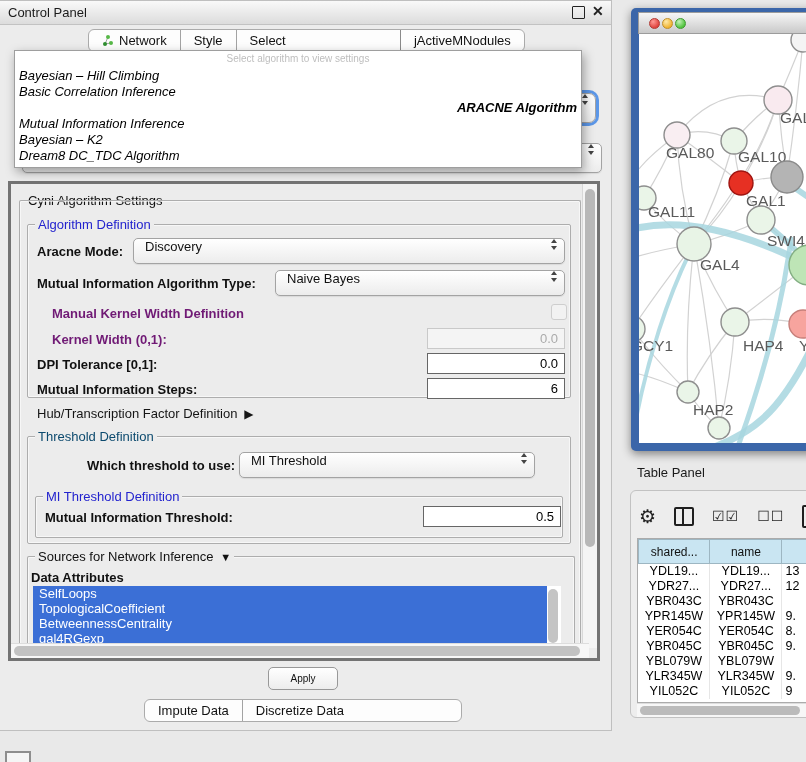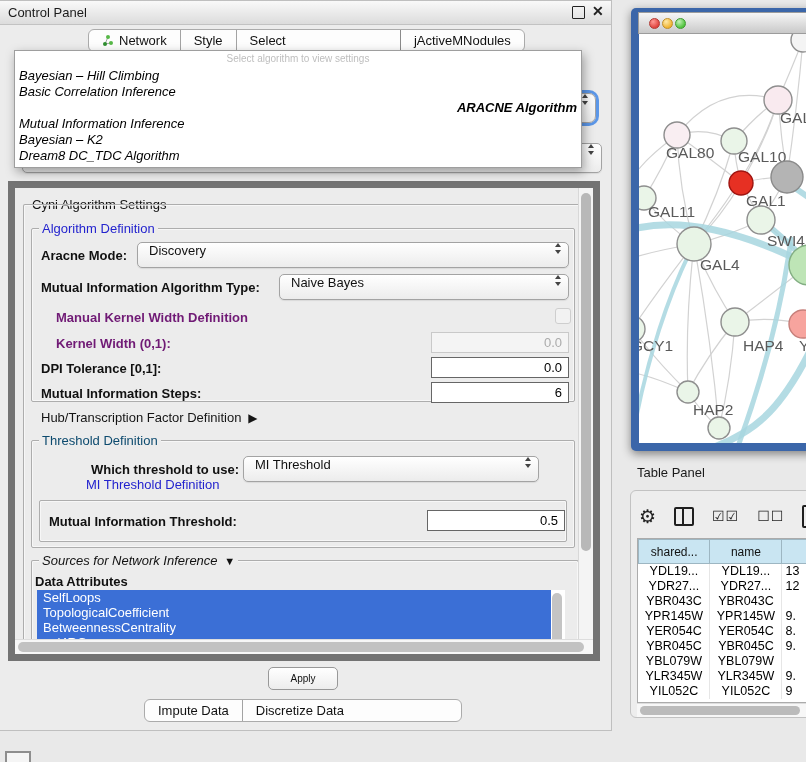--- a/index.html
+++ b/index.html
@@ -51,21 +51,21 @@
   .tf.disabled{background:#F4F4F4;border-color:#C9C9C9;color:#ABABAB;}
   .lbl{font-size:13px;font-weight:bold;color:#111;white-space:nowrap;}
   .lbl.disabled{color:#701a75;margin-left:15px;}
 
   
   .group{border:1px solid #ADADAD;border-radius:2px;box-shadow:inset 0 0 0 1px rgba(255,255,255,.6);}
   .gtitle{position:absolute;font-size:13px;background:#ECECEC;padding:0 3px;white-space:nowrap;}
   .blue{color:#2323CE;} .green{color:#0c4a6e;}
 
   
-  #settings-pane{left:8px;top:180px;width:592px;height:480px;border:7px solid #737373;
+  #settings-pane{left:8px;top:180px;width:592px;height:480px;border:3px solid #737373;
     background:#ECECEC;box-sizing:border-box;}
   .vtrack{background:#F4F4F4;border-left:1px solid #D8D8D8;}
   .thumb{background:#B8B8B8;border-radius:7px;}
   .htrack{background:#F7F7F7;border-top:1px solid #DDD;}
 
   
   .attr-item{height:15px;line-height:15px;font-size:13px;color:#FFF;background:#3B6FD6;
     padding-left:6px;}
 
   .btn{background:linear-gradient(#FFFFFF,#EDEDED);border:1px solid #989898;
@@ -215,27 +215,27 @@
       <div class="abs combo" style="left:228px;top:268px;width:296px;height:26px;">
         <span>MI Threshold</span>
         <span class="spacer"></span>
           <span class="arrows">
             <i class="up"></i>
             <i class="dn"></i>
           </span>
       </div>
 
       <div class="abs group" style="left:24px;top:312px;width:526px;height:40px;"></div>
-      <span class="gtitle blue" style="left:32px;top:289px;margin-left:36px;">MI Threshold Definition</span>
+      <span class="gtitle blue" style="left:32px;top:305px;">MI Threshold Definition</span>
 
       <span class="abs lbl" style="left:34px;top:326px;">Mutual Information Threshold:</span>
       <input class="abs tf" style="left: 412px; top: 322px; width: 138px; height: 21px;" value="0.5">
 
       <div class="abs group" style="left:16px;top:372px;width:546px;height:90px;border-bottom:none;"></div>
-      <span class="gtitle" style="left:24px;top:365px;color:#111;font-style:italic;">
+      <span class="gtitle" style="left:24px;top:365px;color:#111;">
         <span>Sources for Network Inference</span>
         <span style="font-size:11px;">&nbsp;▼</span>
       </span>
       <span class="abs lbl" style="left:20px;top:386px;">Data Attributes</span>
       <div class="abs" style="left:22px;top:402px;width:528px;height:60px;background:#FFF;overflow:hidden;">
         <div id="attr-items" style="width:514px;">
             <div class="attr-item">SelfLoops</div>
             <div class="attr-item">TopologicalCoefficient</div>
             <div class="attr-item">BetweennessCentrality</div>
             <div class="attr-item">gal4RGexp</div>

